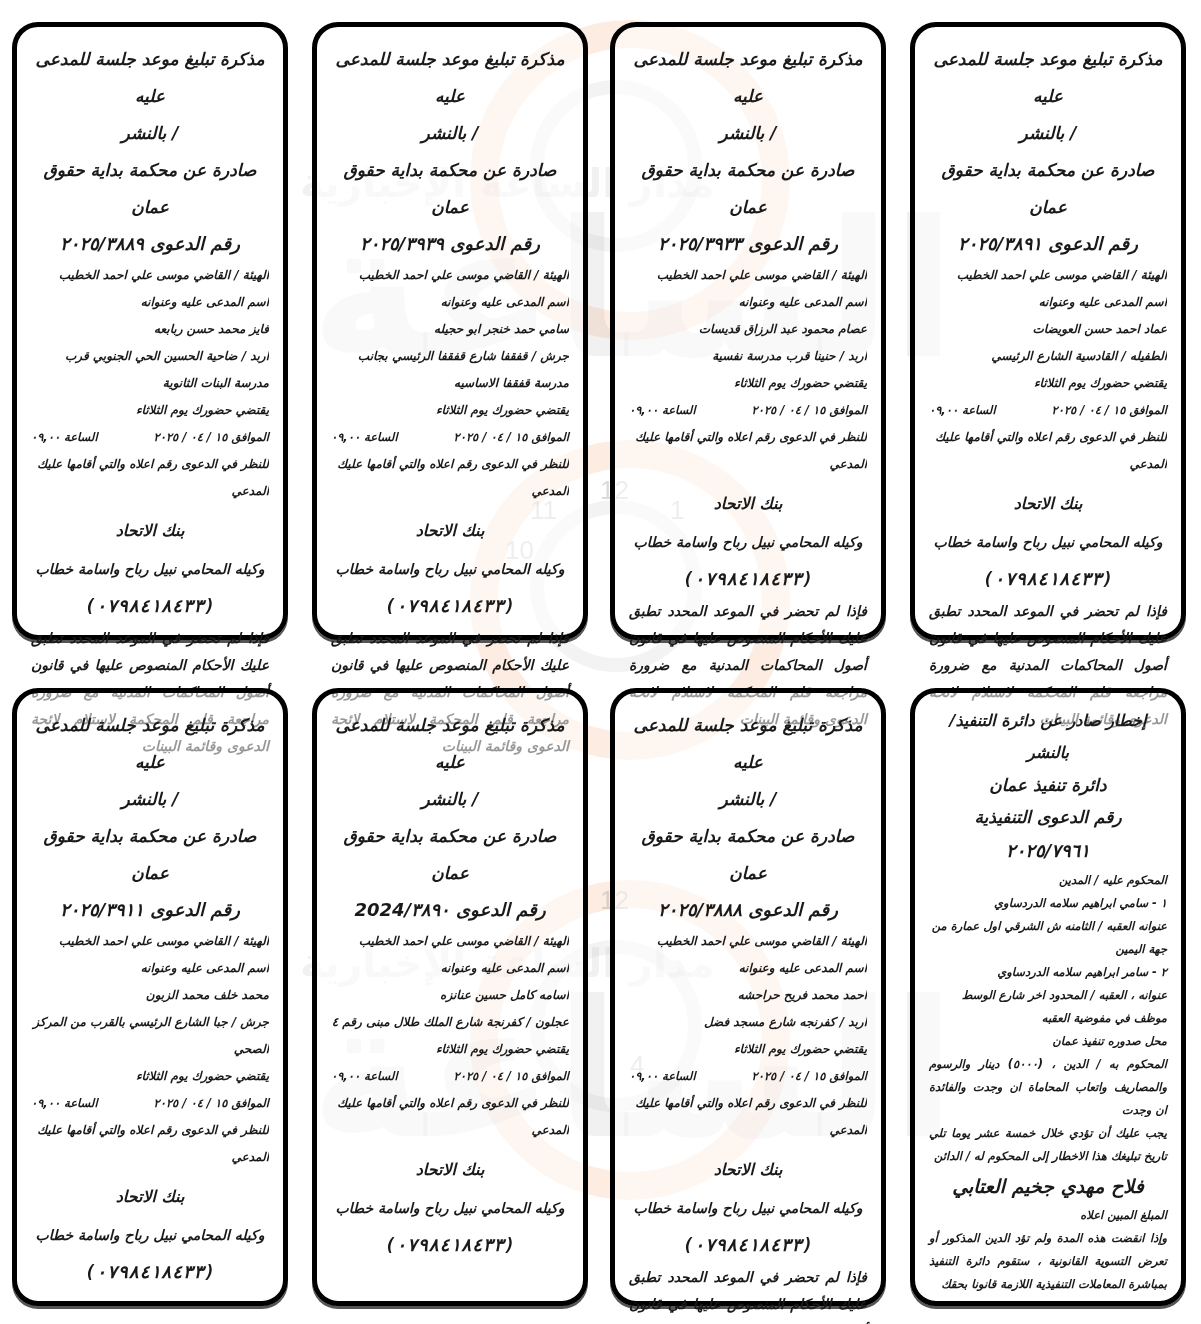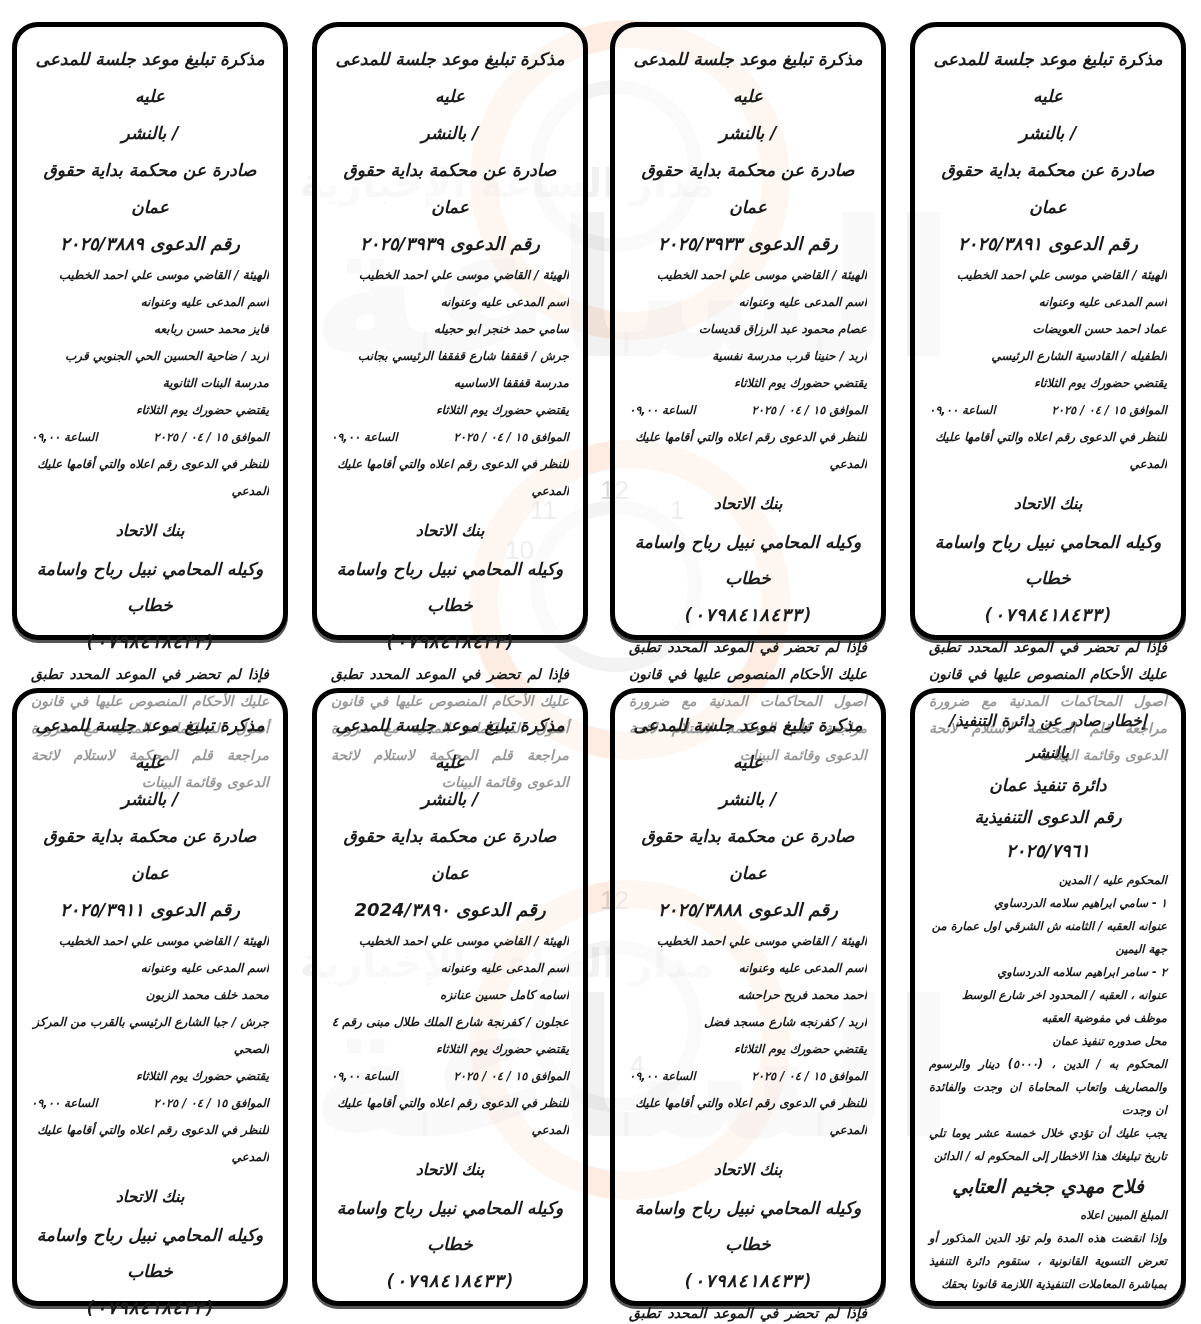--- a/index.html
+++ b/index.html
@@ -18,21 +18,21 @@
     background:rgba(255,255,255,0.55);
     box-shadow:0 3px 0 #555;
     direction:rtl; text-align:right; padding:14px 14px 8px 14px;font-style:italic;
   }
   .n-title { text-align:center; font-weight:bold; font-size:17px; line-height:37px; }
   .n-casenum { text-align:center; font-weight:bold; font-size:18px; line-height:36px; }
   .n-line { font-size:12px; font-weight:bold; line-height:27px; white-space:nowrap; overflow:hidden; }
   .n-line.wrap { white-space:normal; line-height:27px; }
   .n-date { display:flex; justify-content:space-between; font-size:11.5px; font-weight:bold; line-height:27px; }
   .n-bank { text-align:center; font-weight:bold; font-size:16px; line-height:40px; margin-top:6px; }
-  .n-lawyer { text-align:center; font-weight:bold; font-size:17px; line-height:36px; }
+  .n-lawyer { text-align:center; font-weight:bold; font-size:14px; line-height:36px; }
   .n-phone { text-align:center; font-weight:bold; font-size:18px; line-height:38px; font-family:"DejaVu Sans Mono", monospace; }
   .n-warn { font-size:14px; font-weight:bold; line-height:27px; text-align:justify; }
   .e-line { font-size:11.5px; font-weight:bold; line-height:23px; }
   .e-sign { text-align:center; font-weight:bold; font-size:19px; line-height:36px; }
 </style>
 </head>
 <body>
 
 <div class="watermark" style="left:470px;top:20px;width:320px;height:320px;">
   <div class="wm-ring" style="left:0;top:0;width:264px;height:264px;"></div>

